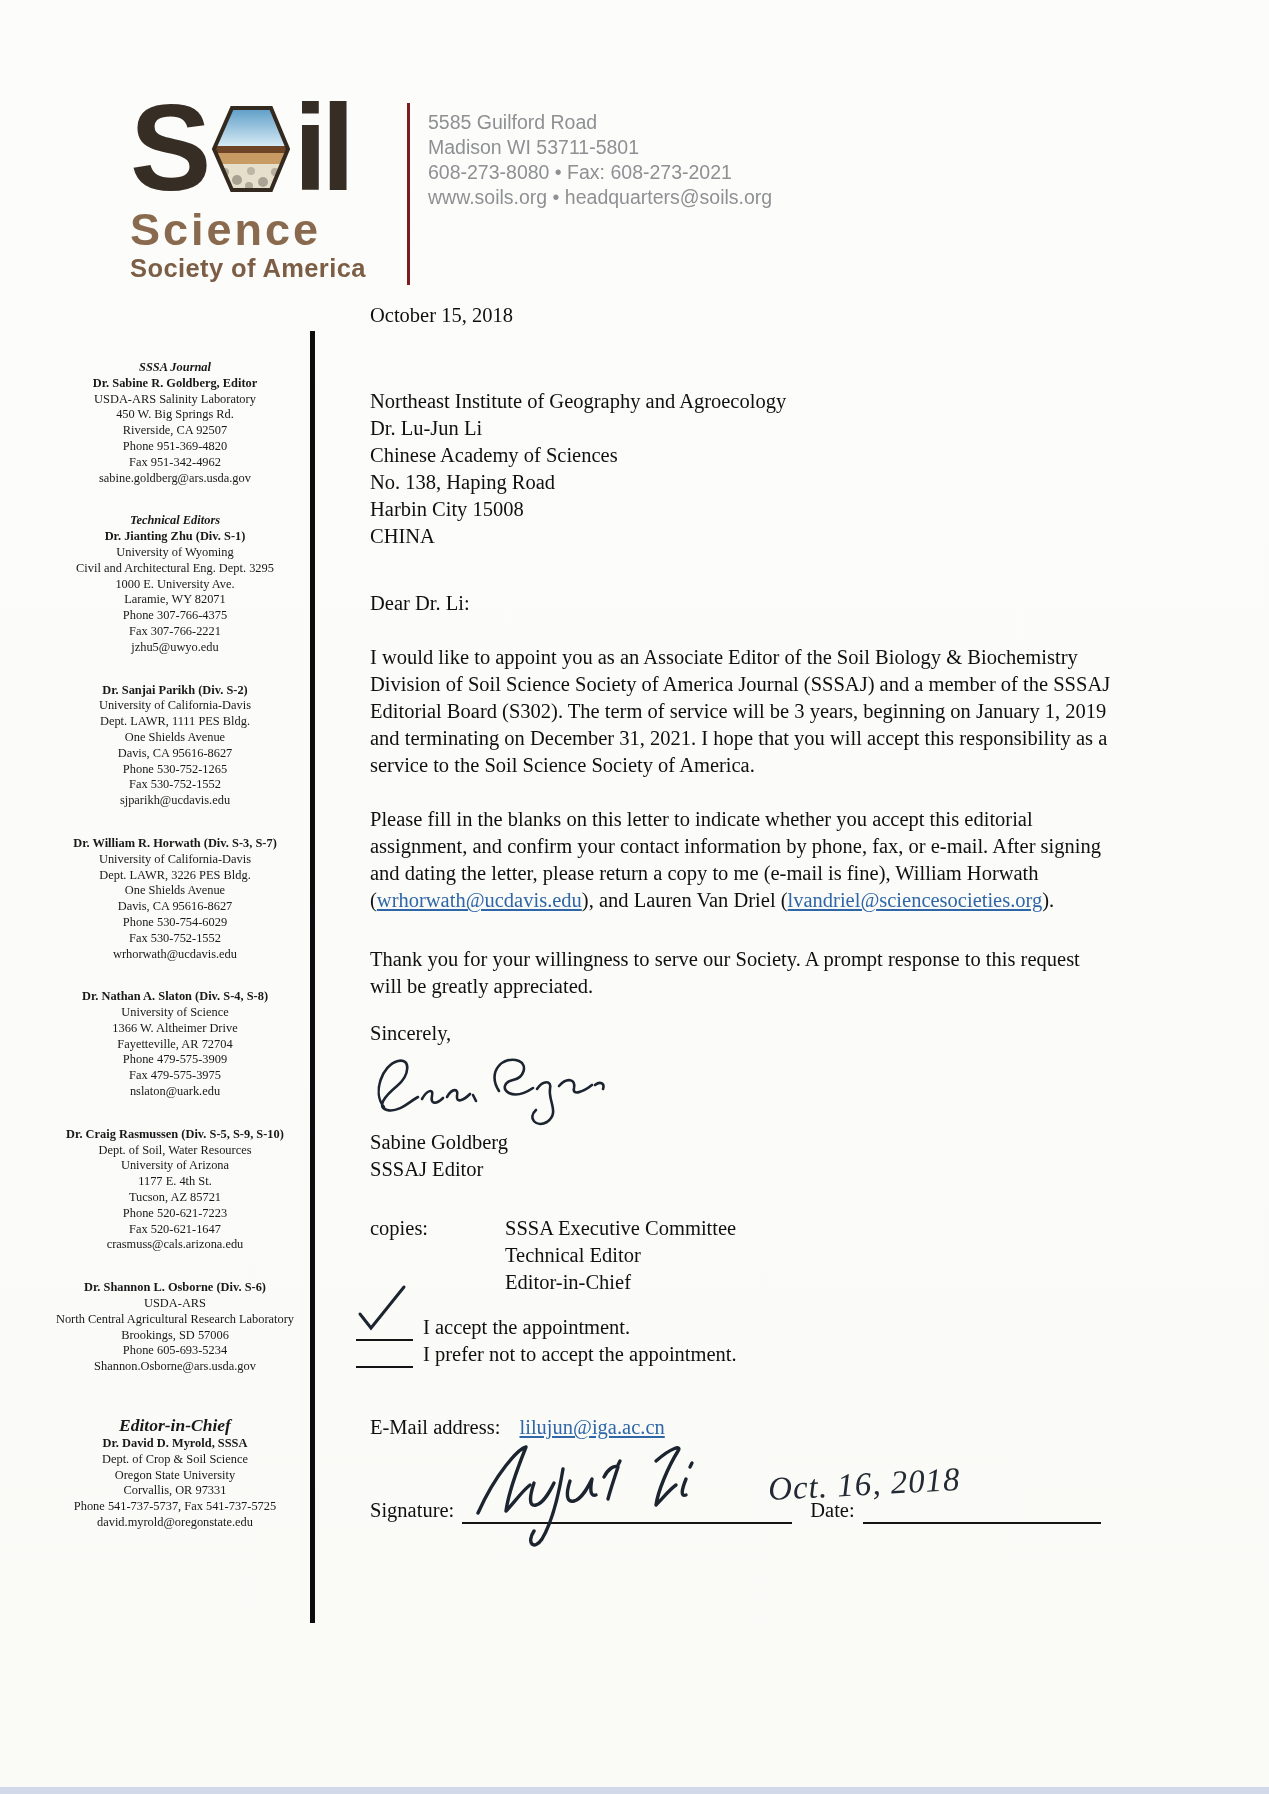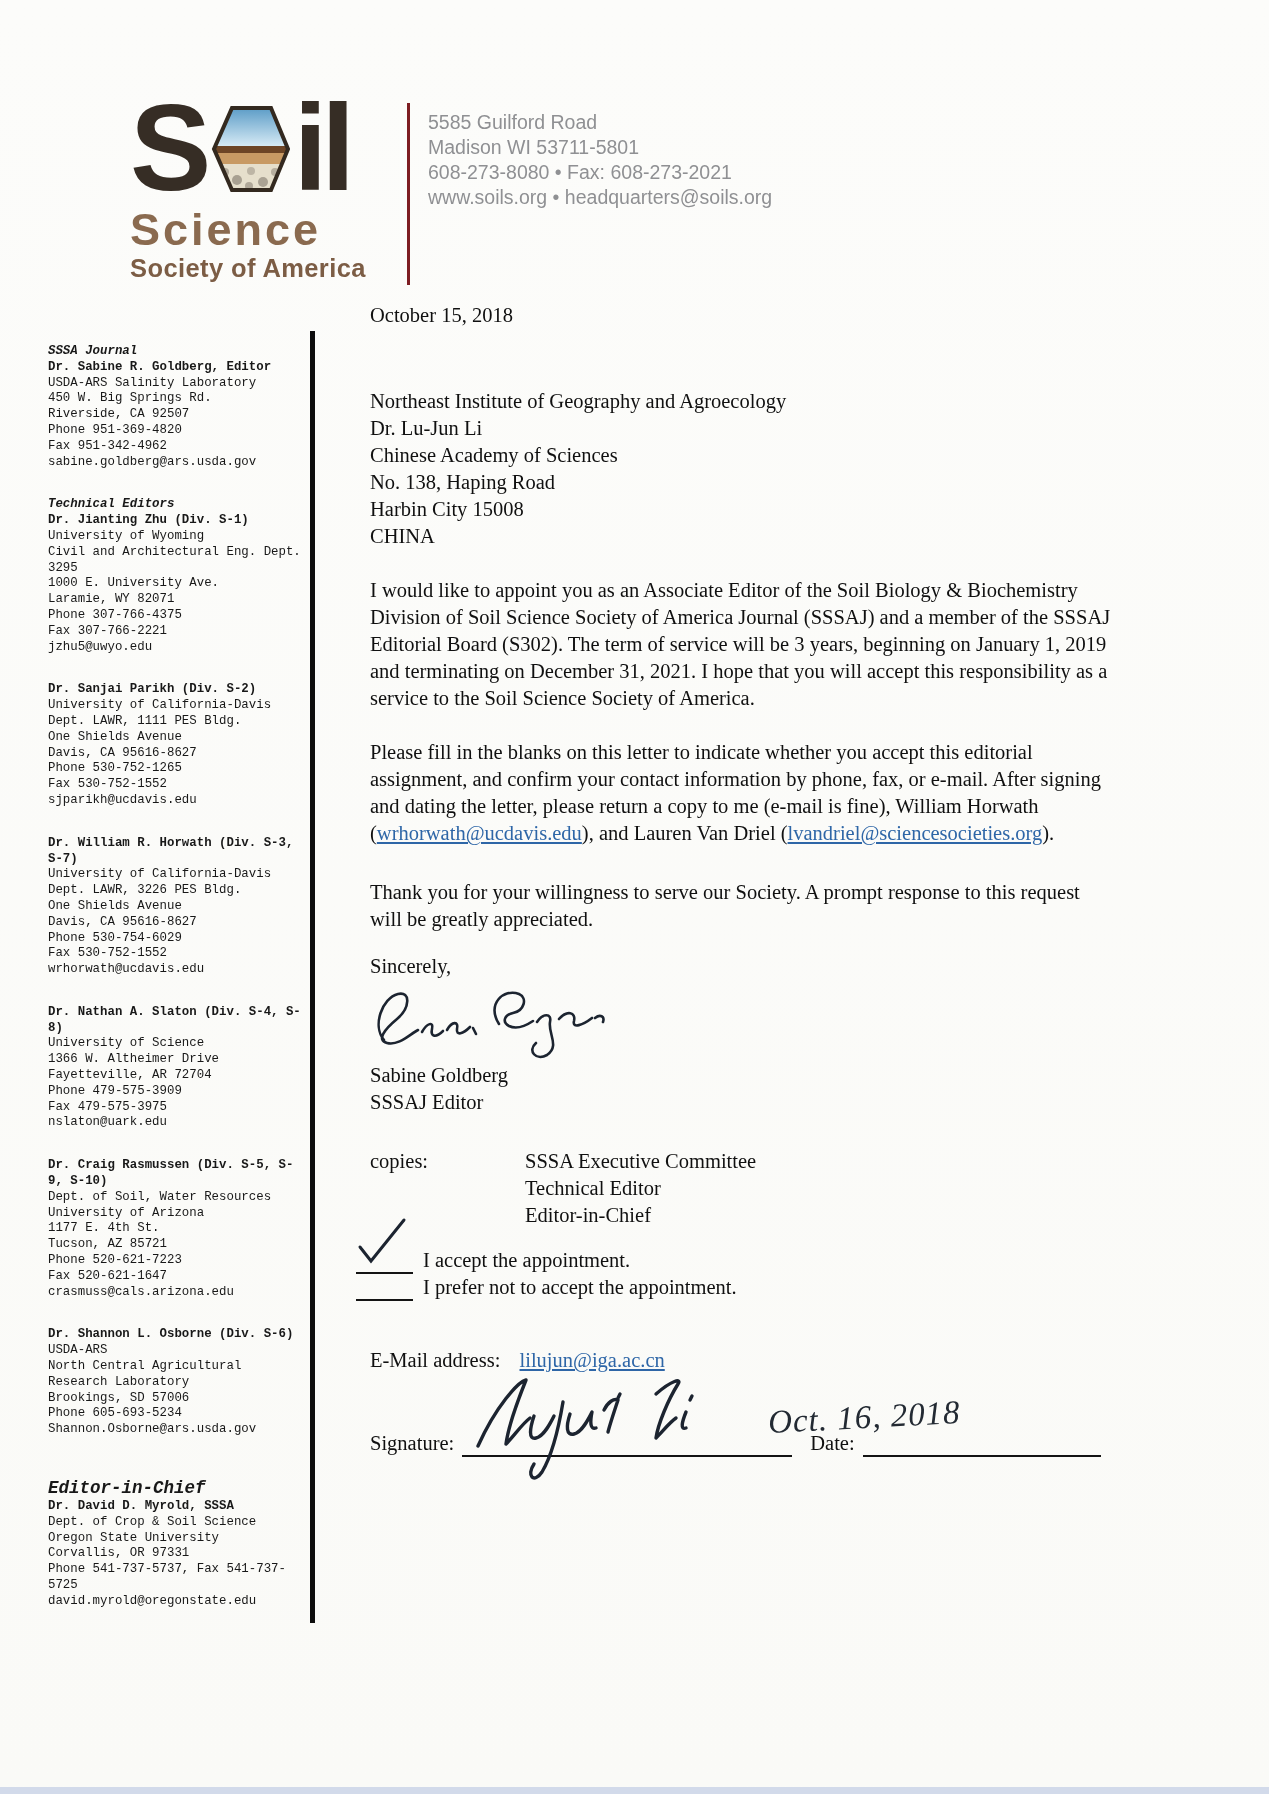--- a/index.html
+++ b/index.html
@@ -11,38 +11,38 @@
              font-weight:bold;color:#362d25;font-size:122px;line-height:0.75;letter-spacing:-6px;}
   .logo-word .hex{margin:6px 2px 0 6px;}
   .logo-science{font-family:"Liberation Sans",sans-serif;font-weight:bold;color:#8a6a4f;
                 font-size:45px;letter-spacing:3px;line-height:1;margin-top:8px;}
   .logo-soa{font-family:"Liberation Sans",sans-serif;font-weight:bold;color:#7c5d45;
             font-size:25.5px;letter-spacing:0.4px;line-height:1.1;margin-top:2px;}
   .red-rule{position:absolute;left:407px;top:103px;width:3px;height:182px;background:#7d1d22;}
   .hq{position:absolute;left:428px;top:110px;font-family:"Liberation Sans",sans-serif;
       font-size:19.5px;color:#8f9093;line-height:25px;}
   
-  .sidebar{position:absolute;left:48px;top:344px;width:254px;text-align:left;
-           font-family:Liberation Mono, monospace;font-size:12.4px;line-height:15.8px;color:#181818;}
+  .sidebar{position:absolute;left:48px;top:360px;width:254px;text-align:center;
+           font-family:Liberation Serif, serif;font-size:12.4px;line-height:15.8px;color:#181818;}
   .sb-block + .sb-block{margin-top:27px;}
   .sb-block.large{margin-top:40px;}
   .sb-title{font-weight:bold;font-style:italic;}
   .sb-block.large .sb-title{font-size:17.5px;line-height:21px;}
   .sb-name{font-weight:bold;}
   .sb-rule{position:absolute;left:310px;top:331px;width:5px;height:1292px;background:#0d0d0d;}
   
   .letter{position:absolute;left:370px;top:302px;width:742px;font-size:20.5px;line-height:27px;color:#101010;}
   .l-date{margin-bottom:59px;font-family:Liberation Serif, serif;}
   .salutation{margin-top:40px;}
   .para{margin-top:27px;}
   .para3{margin-top:32px;}
   .closing{margin-top:20px;}
   a.mail{color:#2e66a7;text-decoration:underline;}
   .sig-script{margin:2px 0 0 -6px;height:80px;}
-  .copies-row{display:flex;margin-top:32px;gap:20px;}
+  .copies-row{display:flex;margin-top:32px;}
   .copies-label{width:135px;}
   .choices{margin-top:18px;margin-left:-14px;position:relative;}
   .choice-row{display:flex;align-items:flex-end;}
   .blank{display:inline-block;width:57px;border-bottom:2px solid #141414;height:20px;margin-right:10px;flex:none;}
   .check-overlay{position:absolute;left:-2px;top:-32px;}
   .email-row{margin-top:46px;}
   .email-row .label{margin-right:14px;}
   .sign-row{display:flex;align-items:flex-end;margin-top:56px;position:relative;}
   .sign-row .label{flex:none;margin-right:8px;}
   .line-a{flex:none;width:330px;border-bottom:2px solid #141414;height:20px;margin-right:18px;}
@@ -188,20 +188,21 @@
 
     <div class="recipient">
         <div class="recipient-line">Northeast Institute of Geography and Agroecology</div>
         <div class="recipient-line">Dr. Lu-Jun Li</div>
         <div class="recipient-line">Chinese Academy of Sciences</div>
         <div class="recipient-line">No. 138, Haping Road</div>
         <div class="recipient-line">Harbin City 15008</div>
         <div class="recipient-line">CHINA</div>
       </div>
 
+    <div class="salutation">Dear Dr. Li:</div>
 
     <div class="para">I would like to appoint you as an Associate Editor of the Soil Biology &amp; Biochemistry Division of Soil Science Society of America Journal (SSSAJ) and a member of the SSSAJ Editorial Board (S302). The term of service will be 3 years, beginning on January 1, 2019 and terminating on December 31, 2021. I hope that you will accept this responsibility as a service to the Soil Science Society of America.</div>
 
     <div class="para"><span>Please fill in the blanks on this letter to indicate whether you accept this editorial assignment, and confirm your contact information by phone, fax, or e-mail. After signing and dating the letter, please return a copy to me (e-mail is fine), William Horwath (</span><a class="mail">wrhorwath@ucdavis.edu</a><span>), and Lauren Van Driel (</span><a class="mail">lvandriel@sciencesocieties.org</a><span>).</span></div>
 
     <div class="para para3">Thank you for your willingness to serve our Society. A prompt response to this request will be greatly appreciated.</div>
 
     <div class="closing">Sincerely,</div>
 
     <div class="sig-script">

